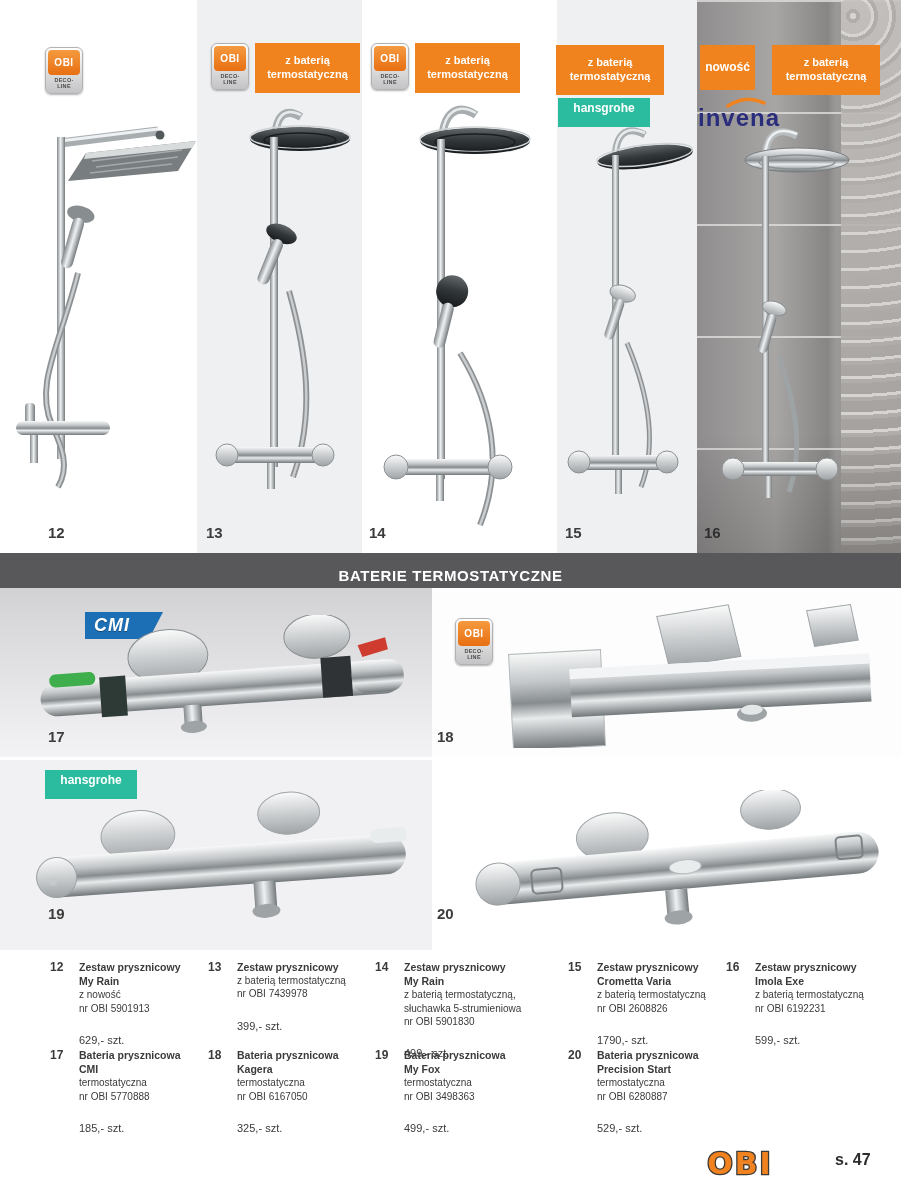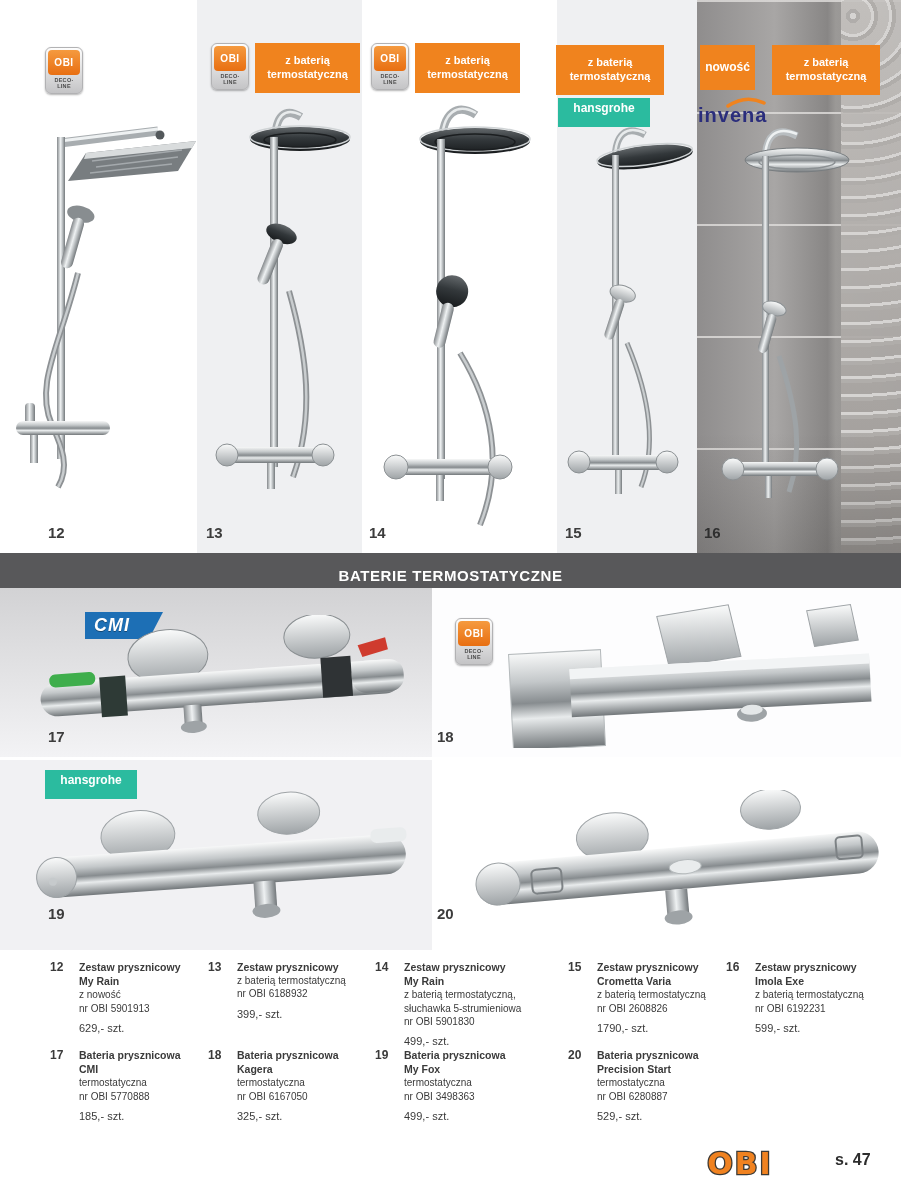--- a/index.html
+++ b/index.html
@@ -39,42 +39,42 @@
 
   
   .cmi-logo { position:absolute; left:85px; top:612px; width:78px; height:27px; background:#1d6fb5;
     clip-path:polygon(0 0,100% 0,82% 100%,0 100%); color:#fff; font-weight:900; font-style:italic;
     font-size:18px; line-height:26px; padding-left:9px; letter-spacing:1px;
     text-shadow:0 1px 0 rgba(0,0,0,.35); }
   .grohe-logo { position:absolute; left:440px; top:770px; width:120px; text-align:left; color:#1b5caa; }
   .grohe-name { font-size:21px; font-weight:800; letter-spacing:3px; }
   .grohe-tag { font-size:6.5px; font-weight:700; letter-spacing:2.6px; margin-top:3px; }
   .invena-logo { position:absolute; left:698px; top:94px; width:100px; height:36px; }
-  .invena-name { position:absolute; left:0; top:10px; font-size:20px; font-weight:800;
+  .invena-name { position:absolute; left:0; top:10px; font-size:24px; font-weight:800;
     color:#2a2d7c; letter-spacing:1px; }
 
   
   .pnum { position:absolute; font-size:15px; font-weight:800; color:#3c3c3c; }
   .hdrbar { position:absolute; left:0; top:553px; width:901px; height:44px; background:#58585a;
     color:#fff; font-weight:800; font-size:15px; letter-spacing:.6px;
     display:flex; align-items:center; justify-content:center; }
 
   
   .sec17 { position:absolute; left:0; top:588px; width:432px; height:169px;
     background:linear-gradient(180deg,#d2d2d4,#f3f3f5); }
   .sec18 { position:absolute; left:432px; top:588px; width:469px; height:169px; background:#fdfdfe; }
   .sec19 { position:absolute; left:0; top:760px; width:432px; height:190px; background:#f1f1f3; }
   .sec20 { position:absolute; left:432px; top:760px; width:469px; height:190px; background:#fff; }
 
   
   .desc { position:absolute; display:flex; gap:7px; color:#3a3a3a; }
   .desc .n { font-size:12px; font-weight:800; width:22px; flex:none; }
   .desc .body { font-size:10px; line-height:1.34; }
   .desc .nm { font-weight:800; font-size:10.5px; }
-  .desc .pr { margin-top:6px; font-size:11px; }
+  .desc .pr { margin-top:18px; font-size:11px; }
 
   .footer-page { position:absolute; left:835px; top:1151px; font-size:16px; font-weight:800; color:#2d2d2d; }
   svg { display:block; position:absolute; }
   .svgwrap { position:absolute; }
 </style>
 </head>
 <body>
 
 <div id="page">
 
@@ -349,21 +349,21 @@
 
       <div class="pr">629,- szt.</div>
     </div>
   </div>
   <div class="desc" style="left:208px;top:960px;width:160px">
     <div class="n">13</div>
     <div class="body">
       <div class="nm">Zestaw prysznicowy</div>
 
       <div>z baterią termostatyczną</div>
-      <div>nr OBI 6188932</div>
+      <div>nr OBI 7439978</div>
 
       <div class="pr">399,- szt.</div>
     </div>
   </div>
   <div class="desc" style="left:375px;top:960px;width:178px">
     <div class="n">14</div>
     <div class="body">
       <div class="nm">Zestaw prysznicowy</div>
       <div class="nm">My Rain</div>
       <div>z baterią termostatyczną,</div>

